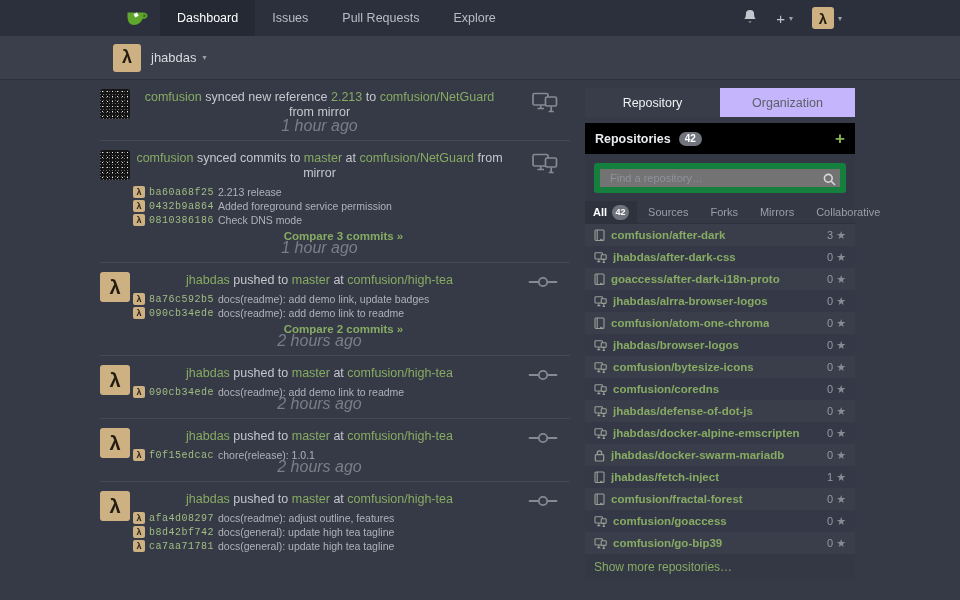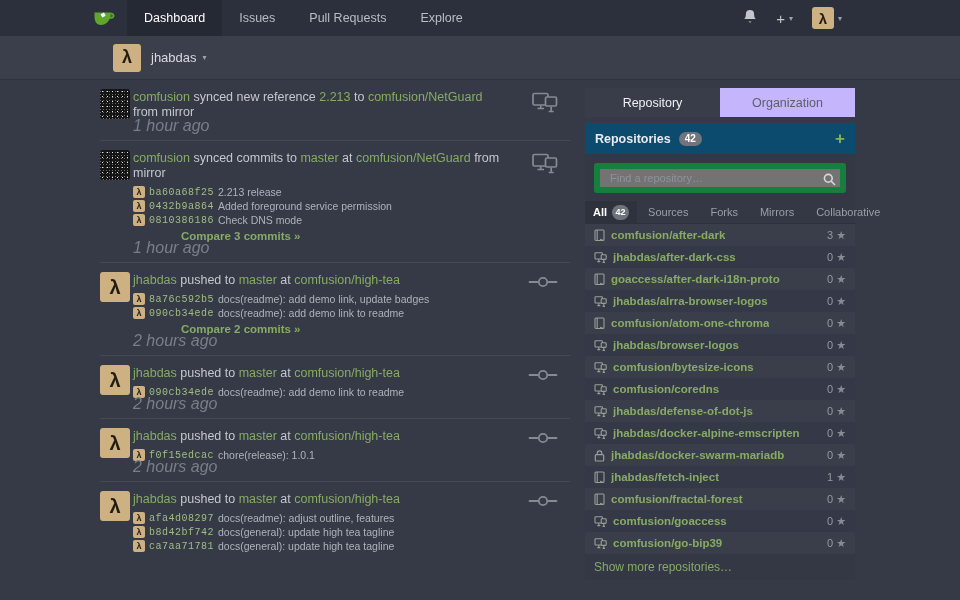--- a/index.html
+++ b/index.html
@@ -3,21 +3,21 @@
 <meta charset="utf-8">
 <style>
   * { margin:0; padding:0; box-sizing:border-box; }
   html,body { width:960px; height:600px; overflow:hidden; }
   body {
     font-family:"Liberation Sans", sans-serif;
     background:#353a46; color:#c4c7cd;
     -webkit-font-smoothing:antialiased;
   }
   
-  .topnav { height:36px; background:#2c303c; display:flex; align-items:stretch; padding-left:81px; }
+  .topnav { height:36px; background:#2c303c; display:flex; align-items:stretch; padding-left:114px; }
   .logo { width:46px; display:flex; align-items:center; justify-content:center; }
   .nav-items { display:flex; align-items:stretch; }
   .nav-item { display:flex; align-items:center; padding:0 17px; font-size:12.5px; color:#b9bdc4; cursor:pointer; }
   .nav-item.active { background:#252933; color:#ffffff; }
   .nav-right { margin-left:auto; display:flex; align-items:center; gap:19px; padding-right:118px; }
   .nav-ctl { display:flex; align-items:center; gap:4px; color:#c3c6cd; cursor:pointer; }
   .caret { font-size:8px; color:#9ba0a8; }
   .plus-glyph { font-size:15px; line-height:1; color:#c3c6cd; }
   
   .subbar { height:44px; background:#3b3f4c; border-bottom:1px solid #2e323e; display:flex; align-items:center; padding-left:113px; }
@@ -36,38 +36,38 @@
   }
   .av28 { width:28px; height:28px; font-size:18px; }
   .av22 { width:22px; height:22px; font-size:15px; }
   .av30 { width:30px; height:30px; font-size:20px; }
   .av12 { width:12px; height:12px; font-size:9px; border-radius:2px; }
   
   .content { position:relative; height:519px; }
   .feed { position:absolute; left:100px; top:0; width:470px; }
   .panel { position:absolute; left:585px; top:8px; width:270px; }
   
-  .feed-item { position:relative; padding:8px 0 8px 0; border-bottom:1px solid #444857; }
+  .feed-item { position:relative; padding:8px 0 8px 0; border-bottom:1px solid #444857;text-align:center; }
   .feed-item:last-child { border-bottom:none; }
   .feed-av { position:absolute; left:0; top:9px; }
   .type-icon { position:absolute; right:12px; top:12px; color:#868a93; }
   .feed-body { margin-left:33px; margin-right:64px; }
   .f-title { font-size:12.5px; line-height:15px; color:#c4c7cd; padding-top:2px; }
   .f-title .g { color:#87ab63; cursor:pointer; }
   .commits { margin-top:5px; }
   .commit-row { display:flex; align-items:center; margin-top:2px; height:12px; font-size:10.5px; color:#aeb2ba; white-space:nowrap; }
   .commit-row .hash { font-family:Liberation Mono, monospace; font-size:10px; color:#a2bd83; letter-spacing:.5px; margin:0 4px 0 4px; cursor:pointer; }
   .compare { margin-top:4px; font-size:11.5px; font-weight:bold; color:#87ab63; cursor:pointer;margin-left:48px; }
   .f-time { font-size:16px; font-style:italic; color:#7a7e88; line-height:12px; }
   
   .tabbar { display:flex; height:29px; }
   .tab { flex:1; display:flex; align-items:center; justify-content:center; font-size:12.5px; cursor:pointer; }
   .tab.on { background:#383d49; color:#eef0f2; }
   .tab.off { background:#c4b5fd; color:#5d6066; }
-  .panel-hd { margin-top:6px; height:31px; background:#0c4a6e; display:flex; align-items:center; padding:0 10px; }
+  .panel-hd { margin-top:6px; height:31px; background:#000000; display:flex; align-items:center; padding:0 10px; }
   .panel-hd .hd-t { font-size:12.5px; font-weight:bold; color:#e9ebee; }
   .badge { background:#71747c; color:#fff; font-size:10px; font-weight:bold; border-radius:8px; padding:2px 6px; margin-left:8px; line-height:1; }
   .plus-btn { margin-left:auto; color:#85b452; font-size:17px; font-weight:bold; line-height:1; cursor:pointer; }
   .panel-body { background:#343845; padding-bottom:0; }
   .search-row { padding:9px 9px 8px 9px; position:relative; }
   .search-input { width:100%; height:30px; background:#737373; border:6px solid #15803d; border-radius:3px; color:#e6e8eb; font-size:11px; padding:0 30px 0 10px; outline:none; }
   .search-input::placeholder { color:#8e929b; opacity:1; }
   .search-icon { position:absolute; right:19px; top:18px; color:#d7d9dc; }
   .filters { display:flex; align-items:center; height:23px; font-size:11px; color:#9a9ea7; border-bottom:1px solid #2d313c; }
   .filter { padding:0 11px; height:100%; display:flex; align-items:center; cursor:pointer; }

